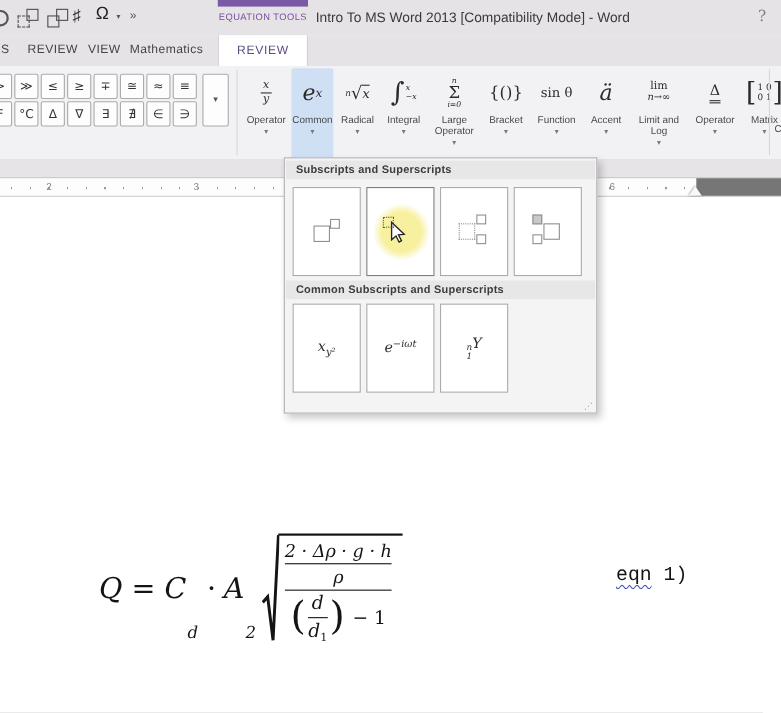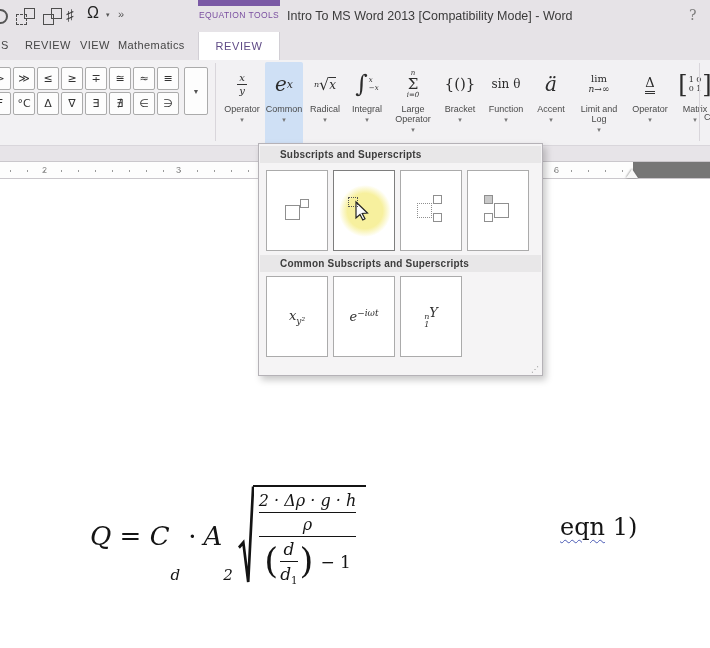--- a/index.html
+++ b/index.html
@@ -72,26 +72,26 @@
   .sqrt svg{ position:absolute; left:0; top:0; height:100%; width:16px; }
   .radbody{ border-top:2px solid #141414; padding:4px 10px 2px 6px; display:flex; align-items:center; }
   .denrow{ display:inline-flex; align-items:center; }
   .paren{ font-size:210%; font-weight:300; line-height:.85; font-style:normal; }
   .tail{ margin-left:7px; }
   .tinysub{ font-size:60%; align-self:flex-end; margin-bottom:-2px; }
 
   .eq1{ position:absolute; left:90px; top:306px; font-size:26px; z-index:1; }
   .eq1 .inner{ font-size:16px; }
   .eq1 .innerden{ font-size:17px; }
-  .eq1caption{ position:absolute; left:560px; top:334px; font-size:24px; z-index:1; }
+  .eq1caption{ position:absolute; left:560px; top:334px; font-size:18px; z-index:1;font-family:Liberation Mono, monospace; }
   .wavy{ text-decoration:underline; text-decoration-style:wavy; text-decoration-color:#4a5ab5; text-decoration-thickness:1px; text-underline-offset:4px; }
 
   
   .popup{ position:absolute; left:258px; top:143px; width:285px; height:233px; background:#f5f4f5; border:1px solid #b5b2b7; box-shadow:3px 4px 7px rgba(0,0,0,.22); z-index:50; }
-  .sechead{ position:absolute; left:1px; right:1px; height:17px; background:#e8e7e8; font-size:10px; font-weight:bold; color:#3d3d3d; line-height:17px; padding-left:20px; letter-spacing:.2px; }
+  .sechead{ position:absolute; left:1px; right:1px; height:17px; background:#e8e7e8; font-size:10px; font-weight:bold; color:#3d3d3d; line-height:17px; padding-left:9px; letter-spacing:.2px; }
   .sec1{ top:2px; } .sec2{ top:111px; }
   .tilerow{ position:absolute; left:7px; display:flex; gap:5px; }
   .trow1{ top:26px; } .trow2{ top:132px; }
   .tile{ position:relative; width:62px; height:81px; background:#fff; border:1px solid #ababab; }
   .tile.hovered{ border-color:#7e7e7e; }
   .t-base{ position:absolute; width:15px; height:15px; border:1px solid #8f8f8f; }
   .dotted{ border-style:dotted; }
   .t-small{ position:absolute; width:9px; height:9px; border:1px solid #8f8f8f; }
   .t-small.fill{ background:#c9c9c9; }
   .halo{ position:absolute; left:5px; top:14px; width:52px; height:52px; border-radius:50%; background:radial-gradient(closest-side,#f7f09e 68%,rgba(247,240,158,0)); }

